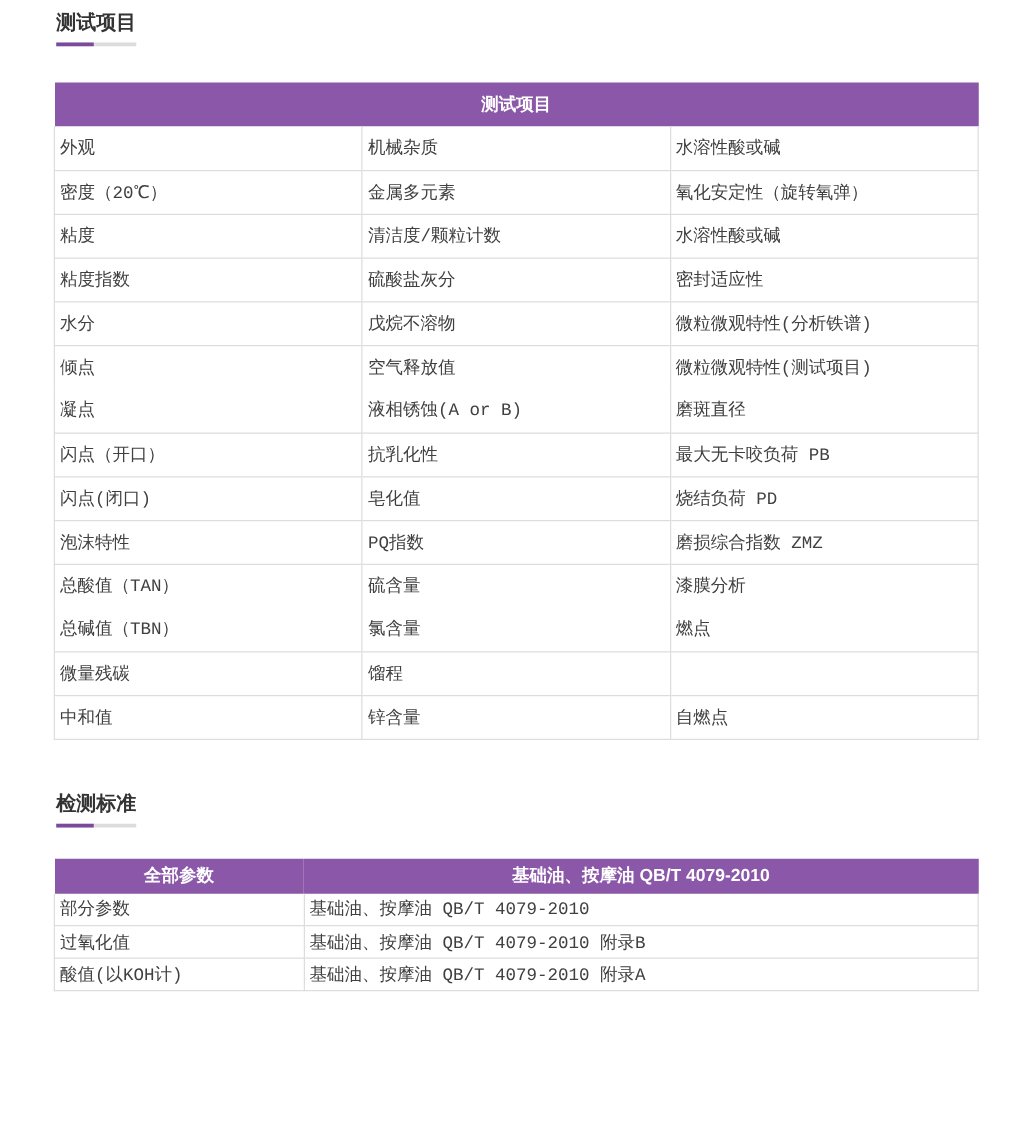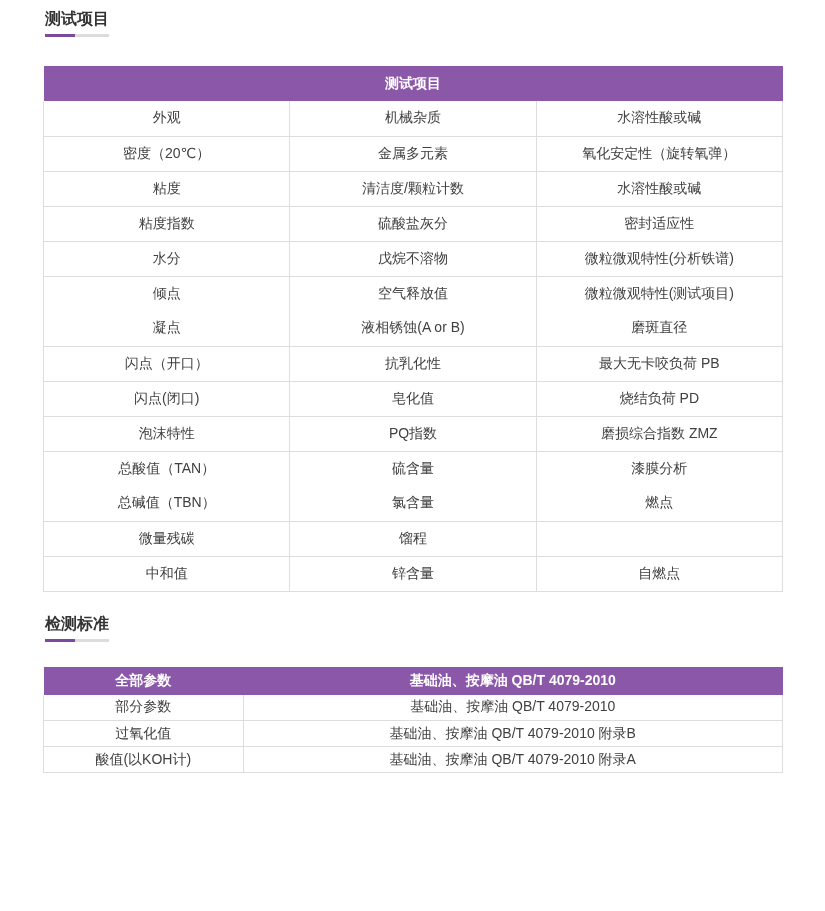--- a/index.html
+++ b/index.html
@@ -45,34 +45,35 @@
     color: var(--header-text, #ffffff);
     font-size: 14px;
     font-weight: 700;
     text-align: center;
     border: none;
   }
   td {
     border: 1px solid var(--table-border, #dddddd);
     font-size: 14px;
     color: var(--cell-text, #404040);
-    text-align: center;
+    text-align: left;
     padding: 0 4px;
+    font-family: Liberation Mono, monospace;
   }
   tbody tr:first-child td { border-top: none; }
 
   
   .test-items-table { margin-top: 29px; }
   .test-items-table th { height: 35px; }
   .test-items-table td { height: 35px; width: 33.333%; }
   .test-items-table tr.no-bottom td { border-bottom: none; }
   .test-items-table tr.no-bottom + tr td { border-top: none; }
 
   
-  .standards-heading { padding-top: 0; margin-top: 22px; }
+  .standards-heading { padding-top: 0; margin-top: 42px; }
   .standards-table { margin-top: 25px; border-radius: 18px; }
   .standards-table th { height: 28px; }
   .standards-table td { height: 26px; }
   .standards-table .col-param { width: 27%; }
   .standards-table .col-standard { width: 73%; }
 </style>
 </head>
 <body>
 
 <div class="page">

